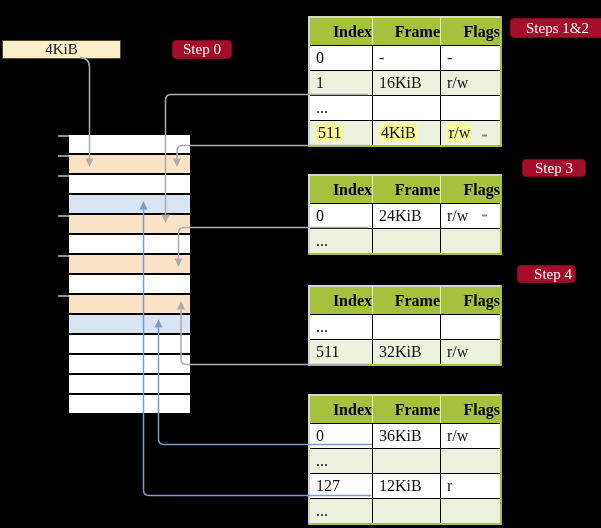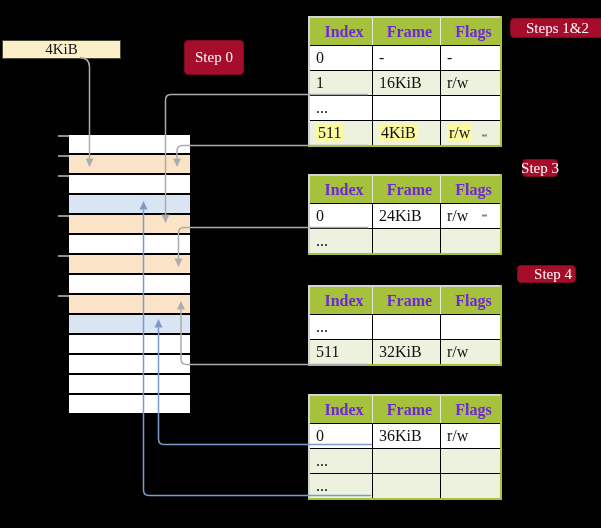--- a/index.html
+++ b/index.html
@@ -22,40 +22,40 @@
     display:flex; align-items:center; justify-content:center;
     font-size:15px; color:#111;
   }
   
   .badge{
     position:absolute; background:var(--badge); border:1px solid var(--badge-border);
     border-radius:4px; color:#fff; font-size:15px;
     display:flex; align-items:center; justify-content:center; white-space:nowrap;
     padding:0 7px; box-sizing:border-box;
   }
-  #badge-step0{left:184px; top:40px; width:60px; height:35px;}
+  #badge-step0{left:172px; top:40px; width:60px; height:19px;}
   #badge-steps12{left:510px; top:18px; width:95px; height:20px; border-radius:4px 0 0 4px;}
-  #badge-step3{left:522px; top:159px; width:36px; height:18px;text-align:center;}
+  #badge-step3{left:522px; top:159px; width:64px; height:18px;text-align:center;}
   #badge-step4{left:517px; top:265px; width:59px; height:18px;padding-left:20px;}
   
   .mem-row{position:absolute; left:69px; width:121px; height:18px; background:var(--free-row);}
   .mem-row.free{background:var(--free-row);}
   .mem-row.pagetable{background:var(--pagetable-row);}
   .mem-row.data{background:var(--data-row);}
   .tick{position:absolute; left:58px; width:11px; height:2px; background:#8f8f8f;}
   
   .pt-table{
     position:absolute; left:308px; border-collapse:collapse;
     border-top:2px solid #d4d4d4; border-left:2px solid #d4d4d4;
     border-right:2px solid #a6c23c; border-bottom:2px solid #a6c23c;
     font-size:16px; color:#111; table-layout:fixed;
   }
   .pt-table th{
-    background:var(--table-header); color:#6d28d9; font-weight:bold;
-    text-align:center; padding:0 0 0 6px; height:27px; font-size:16px;
+    background:var(--table-header); color:#000000; font-weight:bold;
+    text-align:right; padding:0 0 0 6px; height:27px; font-size:16px;
     border-bottom:1px solid #000;
   }
   .pt-table th + th{border-left:1px solid #e6ecd2;}
   .pt-table td{
     padding:0 0 0 6px; height:24px; background:var(--free-row);
     border-bottom:1px solid #000;
   }
   .pt-table td + td{border-left:1px solid #000;}
   .pt-table tr.shaded td{background:var(--row-shade);}
   .pt-table tr:last-child td{border-bottom:none;margin-left:7px;}
@@ -199,20 +199,25 @@
     <tr>
       <td>0</td>
       <td>36KiB</td>
       <td>r/w</td>
     </tr>
     <tr class="shaded">
       <td>...</td>
       <td></td>
       <td></td>
     </tr>
+    <tr>
+      <td>127</td>
+      <td>12KiB</td>
+      <td>r</td>
+    </tr>
     <tr class="shaded">
       <td>...</td>
       <td></td>
       <td></td>
     </tr>
   </tbody>
     </table>
 
   <svg id="connectors" viewBox="0 0 601 528" xmlns="http://www.w3.org/2000/svg">
 

